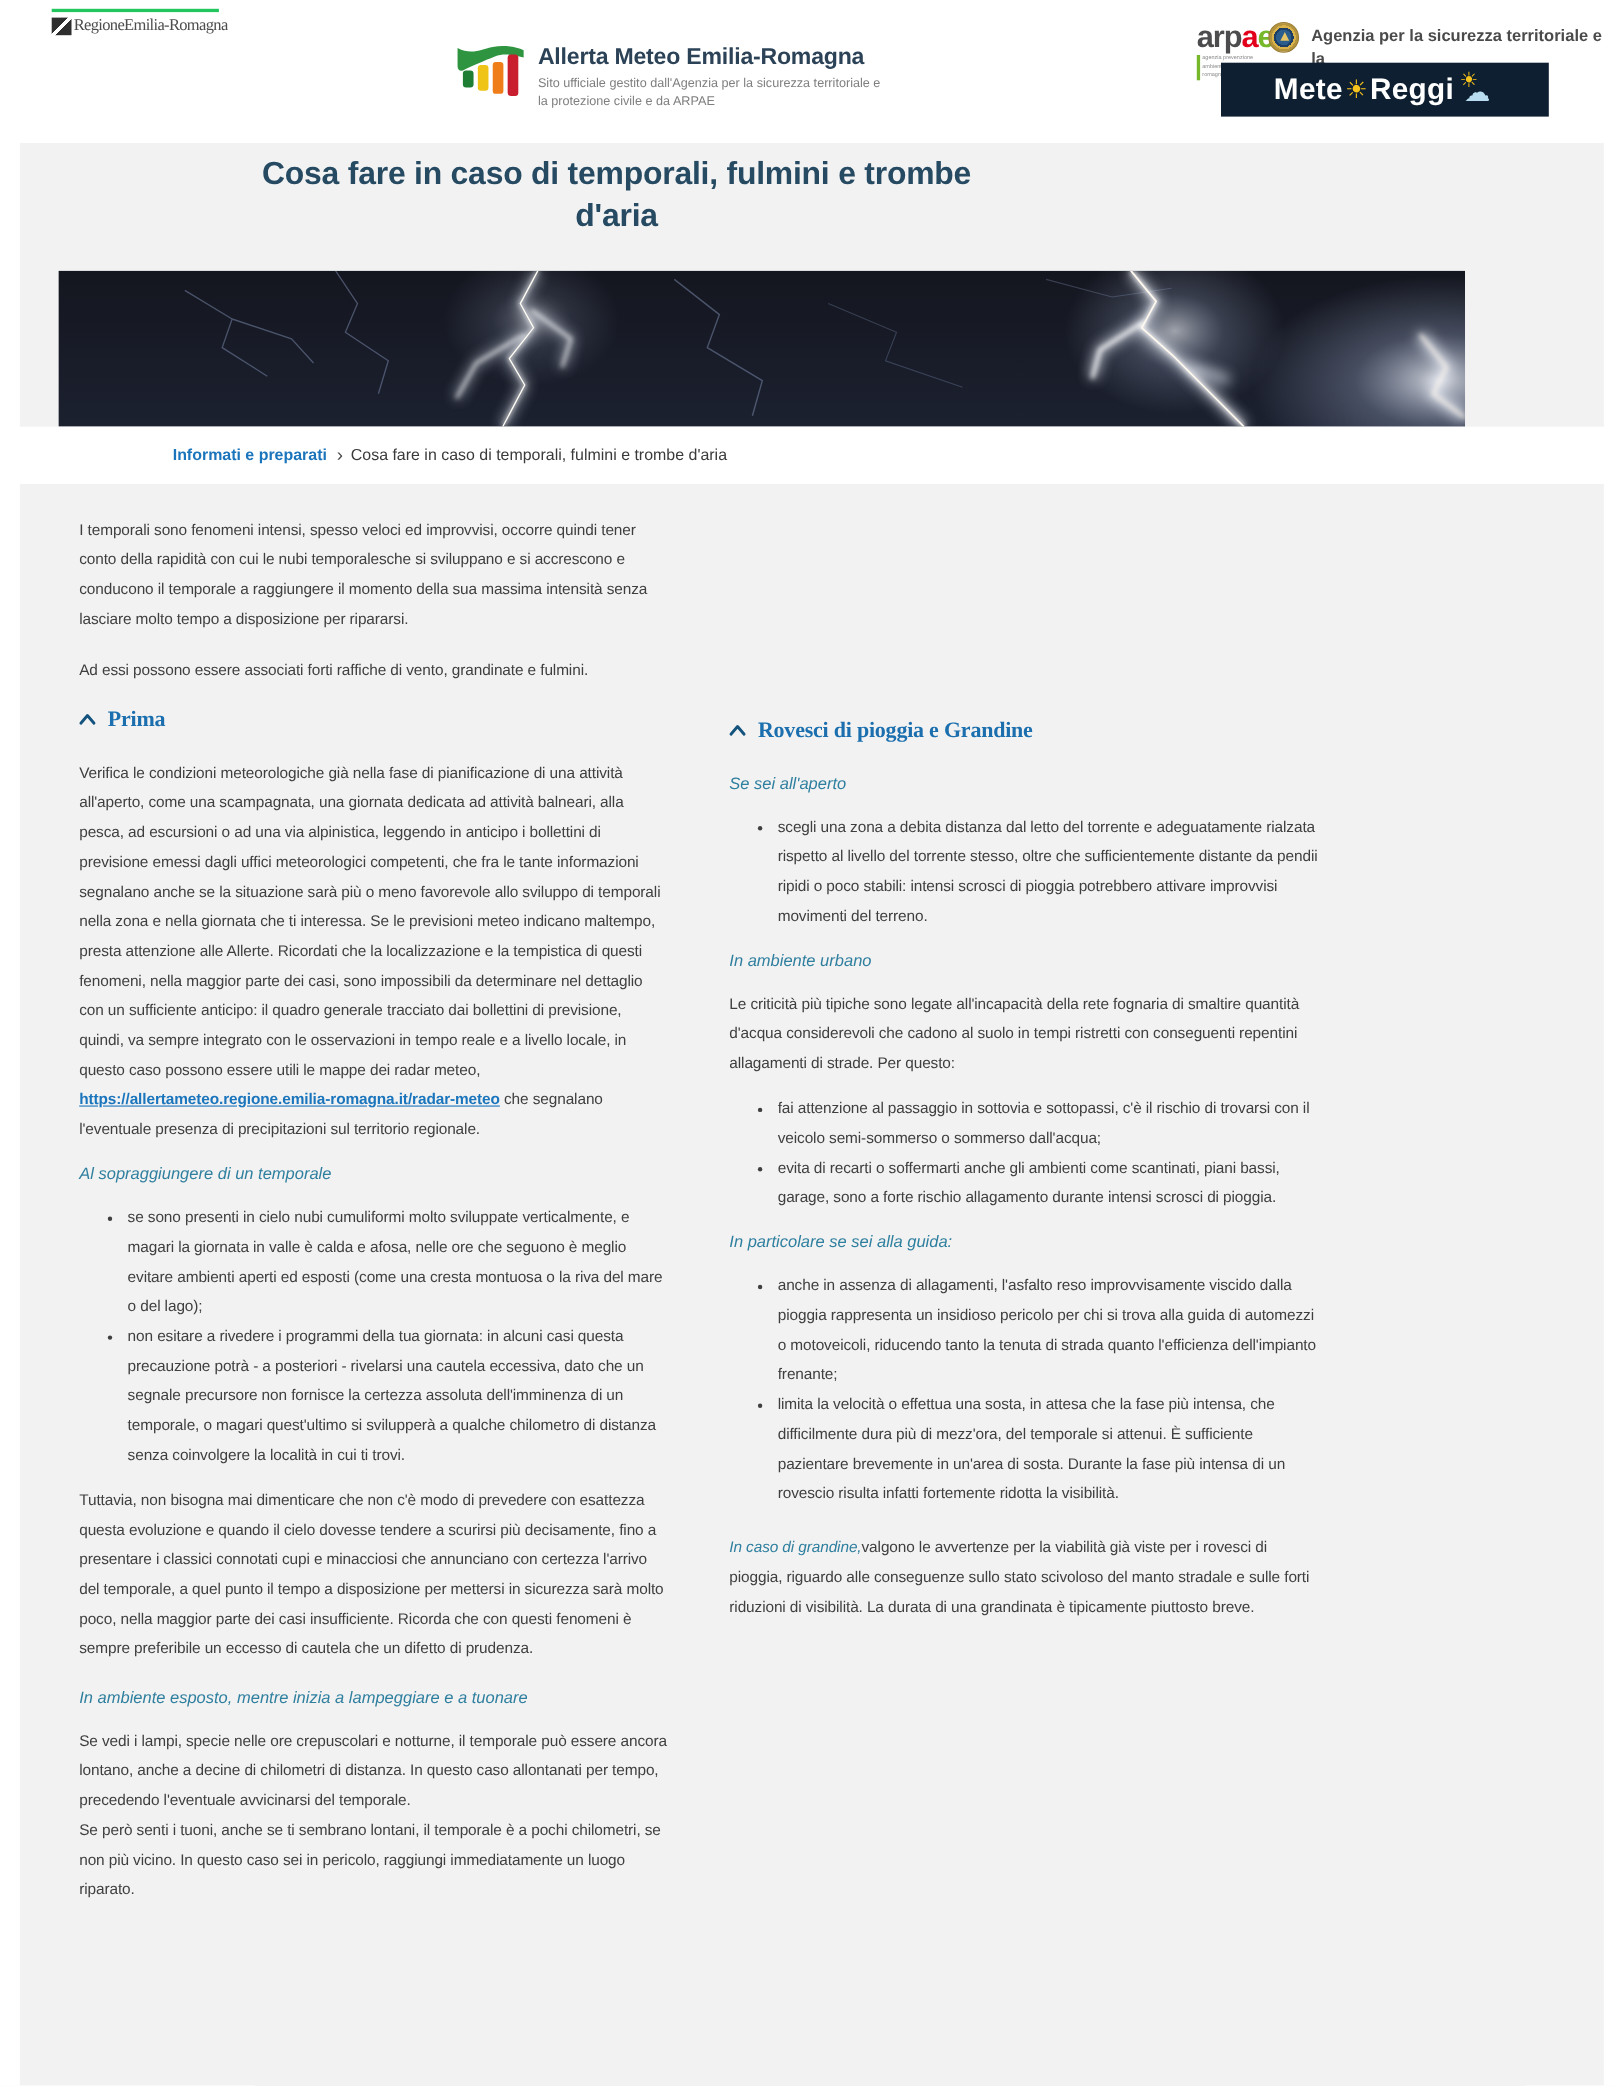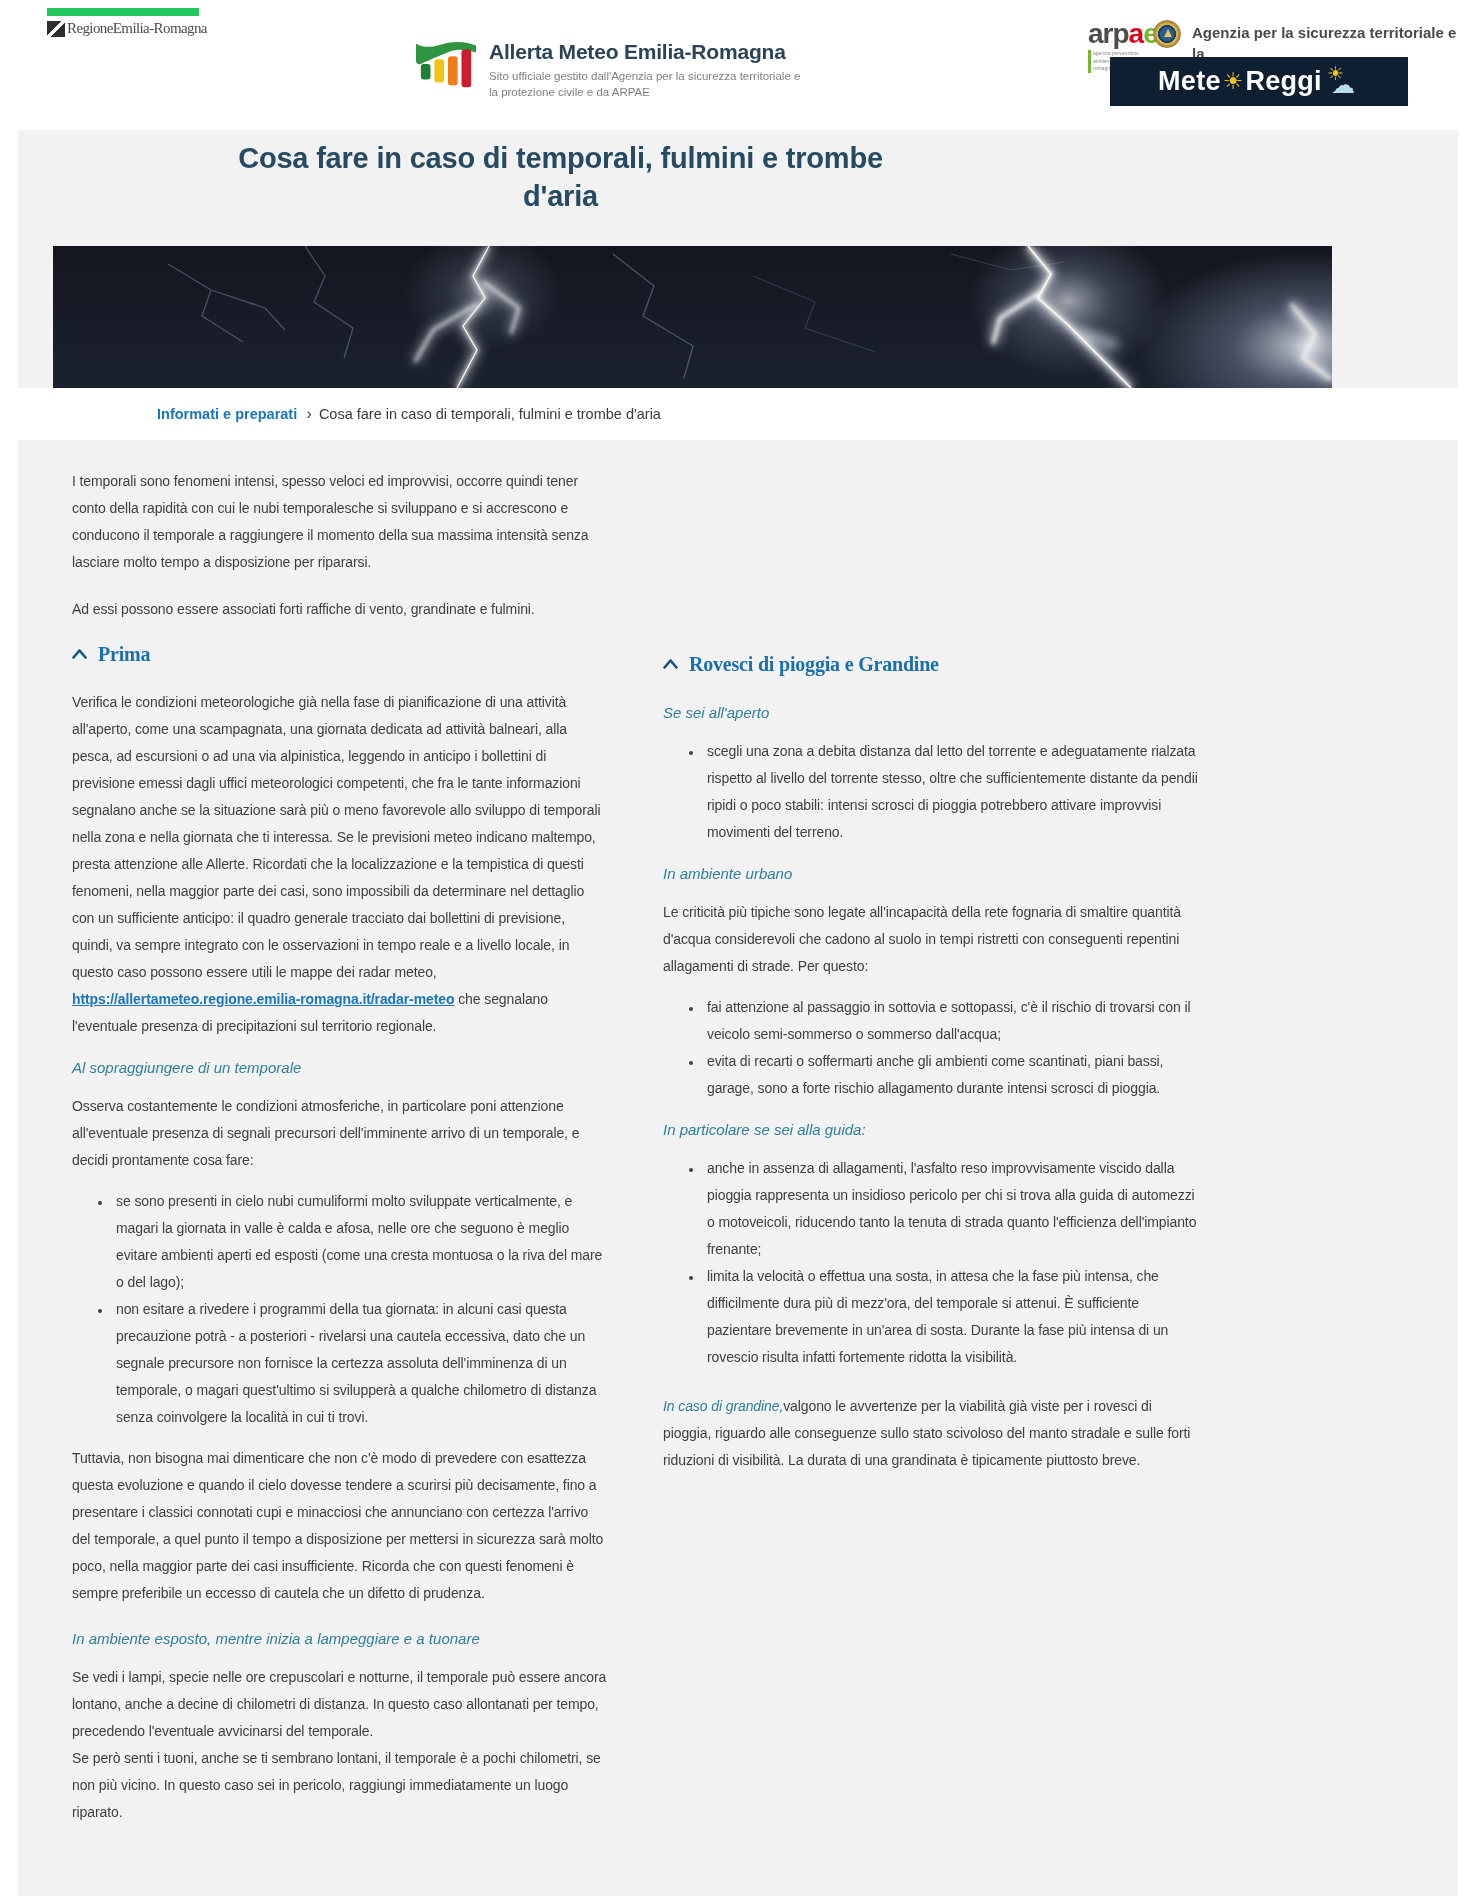--- a/index.html
+++ b/index.html
@@ -5,21 +5,21 @@
   * { margin:0; padding:0; box-sizing:border-box; }
   html,body { background:#fff; }
   body {
     width:1472px; height:1896px; position:relative; overflow:hidden;
     font-family:"Liberation Sans", sans-serif; color:#3f3f3f;
   }
   .topline{position:absolute;top:0;left:0;width:1472px;height:1px;background:#e0e0e0;}
 
   
   .header{position:absolute;top:0;left:0;width:1472px;height:130px;background:#fff;}
-  .region-logo{position:absolute;left:47px;top:8px;text-decoration:none;display:block;border-top:8px solid #22c55e;padding-top:4px;width:152px;}
+  .region-logo{position:absolute;left:47px;top:8px;text-decoration:none;display:block;border-top:3px solid #22c55e;padding-top:4px;width:152px;}
   .region-inner{display:flex;align-items:center;gap:2px;}
   .region-flag{width:18px;height:16px;flex:0 0 18px;background:linear-gradient(135deg,#2e2e2e 0 44%,#ffffff 44% 56%,#2e2e2e 56%);}
   .region-text{font-family:"Liberation Serif", serif;font-size:15px;color:#4d4d4d;letter-spacing:-0.6px;white-space:nowrap;}
 
   .site-brand{position:absolute;left:415px;top:40px;display:flex;align-items:flex-start;gap:12px;text-decoration:none;}
   .allerta-logo{width:62px;height:48px;display:block;}
   .site-title{font-size:21px;font-weight:bold;color:#2c4257;letter-spacing:-0.2px;line-height:1.1;}
   .site-subtitle{font-size:11.5px;color:#7f7f7f;margin-top:5px;line-height:1.4;}
 
   .arpae{position:absolute;left:1088px;top:20px;text-decoration:none;display:block;}
@@ -204,21 +204,20 @@
             <polyline points="1.5,8.5 7.5,1.5 13.5,8.5" fill="none" stroke="#14537d" stroke-width="2.6" stroke-linecap="round" stroke-linejoin="round"></polyline>
           </svg>
       </span>
       <span>Prima</span>
     </h2>
 
     <p class="tight"><span>Verifica le condizioni meteorologiche già nella fase di pianificazione di una attività all'aperto, come una scampagnata, una giornata dedicata ad attività balneari, alla pesca, ad escursioni o ad una via alpinistica, leggendo in anticipo i bollettini di previsione emessi dagli uffici meteorologici competenti, che fra le tante informazioni segnalano anche se la situazione sarà più o meno favorevole allo sviluppo di temporali nella zona e nella giornata che ti interessa. Se le previsioni meteo indicano maltempo, presta attenzione alle Allerte. Ricordati che la localizzazione e la tempistica di questi fenomeni, nella maggior parte dei casi, sono impossibili da determinare nel dettaglio con un sufficiente anticipo: il quadro generale tracciato dai bollettini di previsione, quindi, va sempre integrato con le osservazioni in tempo reale e a livello locale, in questo caso possono essere utili le mappe dei radar meteo, </span><a class="textlink">https://allertameteo.regione.emilia-romagna.it/radar-meteo</a><span> che segnalano l'eventuale presenza di precipitazioni sul territorio regionale.</span></p>
 
     <h3 class="subhead">Al sopraggiungere di un temporale</h3>
 
-    <p class="tight">Osserva costantemente le condizioni atmosferiche, in particolare poni attenzione all'eventuale presenza di segnali precursori dell'imminente arrivo di un temporale, e decidi prontamente cosa fare:</p>
 
     <ul>
       <li>se sono presenti in cielo nubi cumuliformi molto sviluppate verticalmente, e magari la giornata in valle è calda e afosa, nelle ore che seguono è meglio evitare ambienti aperti ed esposti (come una cresta montuosa o la riva del mare o del lago);</li>
       <li>non esitare a rivedere i programmi della tua giornata: in alcuni casi questa precauzione potrà - a posteriori - rivelarsi una cautela eccessiva, dato che un segnale precursore non fornisce la certezza assoluta dell'imminenza di un temporale, o magari quest'ultimo si svilupperà a qualche chilometro di distanza senza coinvolgere la località in cui ti trovi.</li>
     </ul>
 
     <p style="margin-bottom:18px;">Tuttavia, non bisogna mai dimenticare che non c'è modo di prevedere con esattezza questa evoluzione e quando il cielo dovesse tendere a scurirsi più decisamente, fino a presentare i classici connotati cupi e minacciosi che annunciano con certezza l'arrivo del temporale, a quel punto il tempo a disposizione per mettersi in sicurezza sarà molto poco, nella maggior parte dei casi insufficiente. Ricorda che con questi fenomeni è sempre preferibile un eccesso di cautela che un difetto di prudenza.</p>
 
     <h3 class="subhead">In ambiente esposto, mentre inizia a lampeggiare e a tuonare</h3>
 

